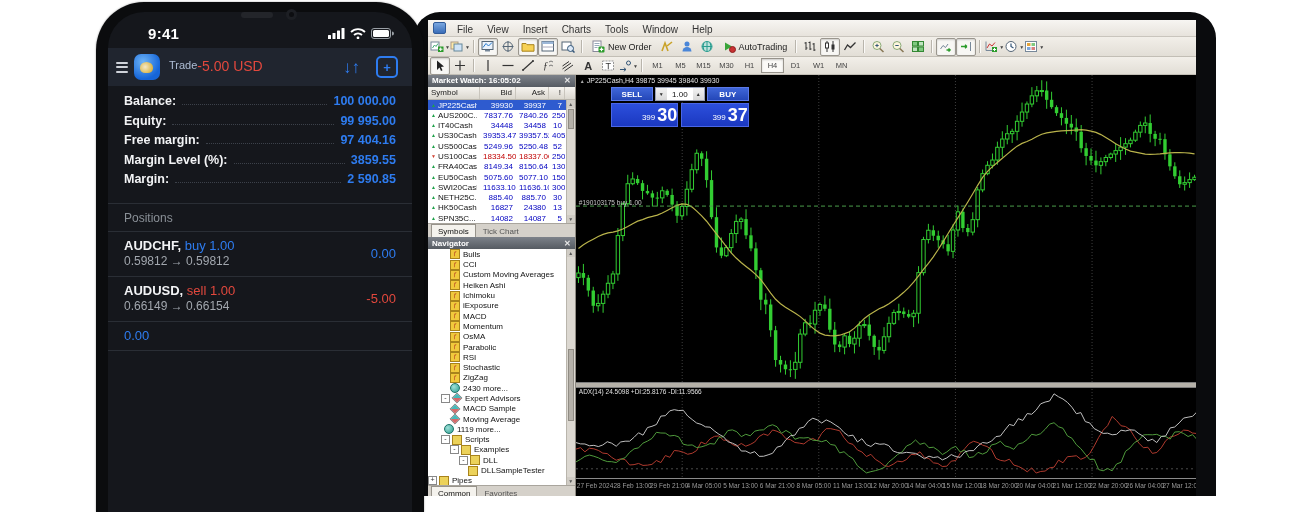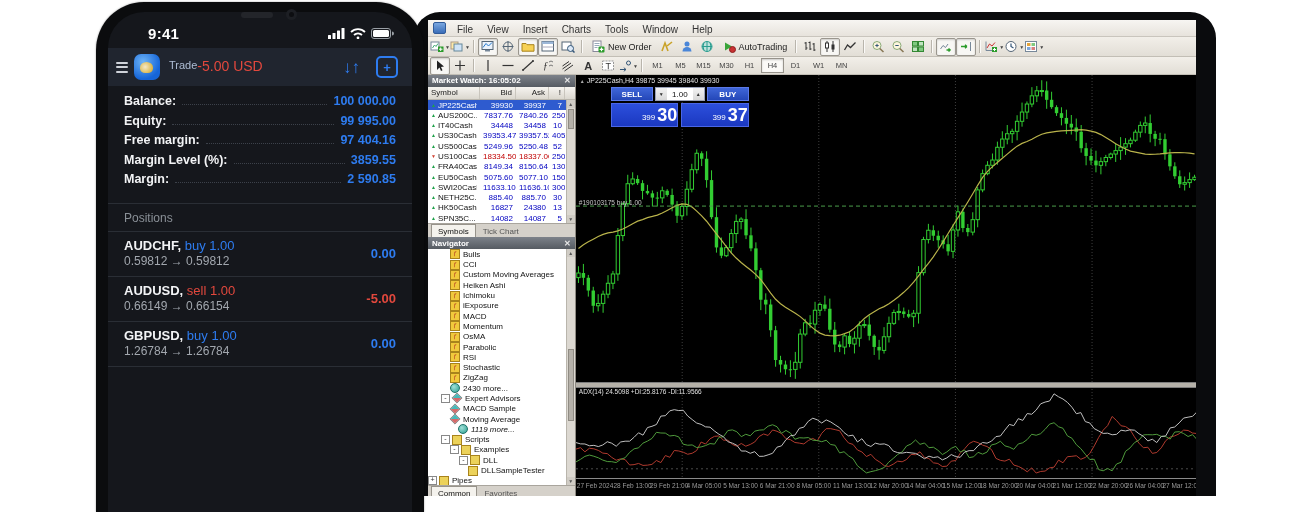--- a/index.html
+++ b/index.html
@@ -38,21 +38,21 @@
   .acct-val{font-size:12.5px;font-weight:bold;color:#2e7cf0;white-space:nowrap;}
   .pdiv{height:1px;background:#2a2e35;margin:0 0 0 0;}
   .sec-label{font-size:12px;color:#8a9097;padding:7px 16px 6px 16px;}
   .pos-row{padding:6px 16px 7px 16px;display:flex;align-items:center;cursor:pointer;}
   .pos-left{flex:1;line-height:1.25;}
   .pos-l1{font-size:13px;}
   .pos-sym{color:#f2f3f5;font-weight:bold;}
   .side-buy{color:#2e7cf0;}
   .side-sell{color:#e2483d;}
   .pos-l2{font-size:12px;color:#a2a7ae;}
-  .pos-pl{font-size:13px;font-weight:bold;}
+  .pos-pl{font-size:13px;font-weight:normal;}
   .pl-profit{color:#2e7cf0;} .pl-loss{color:#e2483d;}
   
   .tablet{position:absolute;left:414px;top:12px;width:802px;height:484px;background:#0a0b0d;
           border-radius:26px 26px 0 0;z-index:2;}
   .t-screen{position:absolute;left:14px;top:8px;width:768px;height:476px;background:#e6e2db;overflow:hidden;}
   .menu-bar{height:16px;background:linear-gradient(#f7f5f2,#e7e3dc);display:flex;align-items:center;
       border-bottom:1px solid #c9c5bd;padding-left:3px;}
   .menu-app-ic{width:11px;height:10px;background:linear-gradient(#7aa7e0,#3a6db8);border:1px solid #2f5a99;
       border-radius:2px;margin:0 4px 0 2px;}
   .menu-item{font-size:10px;color:#333;padding:0 7px;cursor:pointer;}
@@ -637,21 +637,21 @@
                 <span>Expert Advisors</span>
               </div>
               <div class="nv-row" style="padding-left: 22px;">
                 <span class="nico ea"></span>
                 <span>MACD Sample</span>
               </div>
               <div class="nv-row" style="padding-left: 22px;">
                 <span class="nico ea"></span>
                 <span>Moving Average</span>
               </div>
-              <div class="nv-row" style="padding-left: 30px; font-style: italic;">
+              <div class="nv-row" style="padding-left: 16px;">
                 <span class="nico globe"></span>
                 <span>1119 more...</span>
               </div>
               <div class="nv-row" style="padding-left: 13px;">
                 <span class="expander">-</span>
                 <span class="nico script"></span>
                 <span>Scripts</span>
               </div>
               <div class="nv-row" style="padding-left: 22px;">
                 <span class="expander">-</span>
@@ -1082,24 +1082,20 @@
           <div class="pdiv"></div>
           <div class="pos-row">
             <div class="pos-left">
               <div class="pos-l1"><span class="pos-sym">AUDUSD, </span><span class="side-sell">sell 1.00</span></div>
               <div class="pos-l2">0.66149 → 0.66154</div>
             </div>
             <div class="pos-pl pl-loss">-5.00</div>
           </div>
           <div class="pdiv"></div>
           <div class="pos-row">
-            <div class="pos-left">
-              <div class="pos-l1"><span class="pos-sym">GBPUSD, </span><span class="side-buy">buy 1.00</span></div>
-              <div class="pos-l2">1.26784 → 1.26784</div>
-            </div>
             <div class="pos-pl pl-profit">0.00</div>
           </div>
           <div class="pdiv"></div>
         </div>
     </div>
     <div class="speaker"></div>
     <div class="camera"></div>
   </div>
 </div>
 

